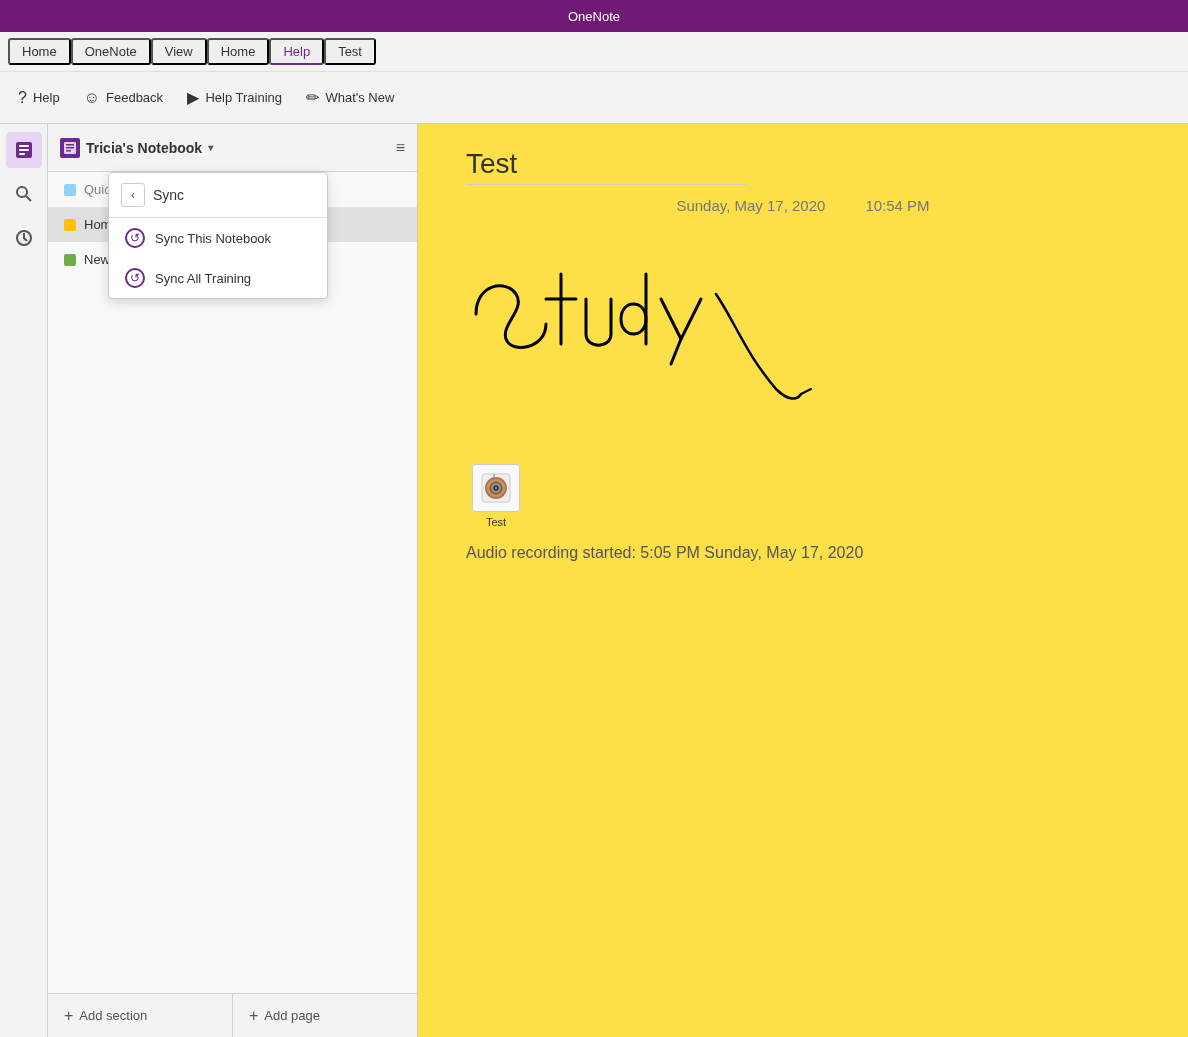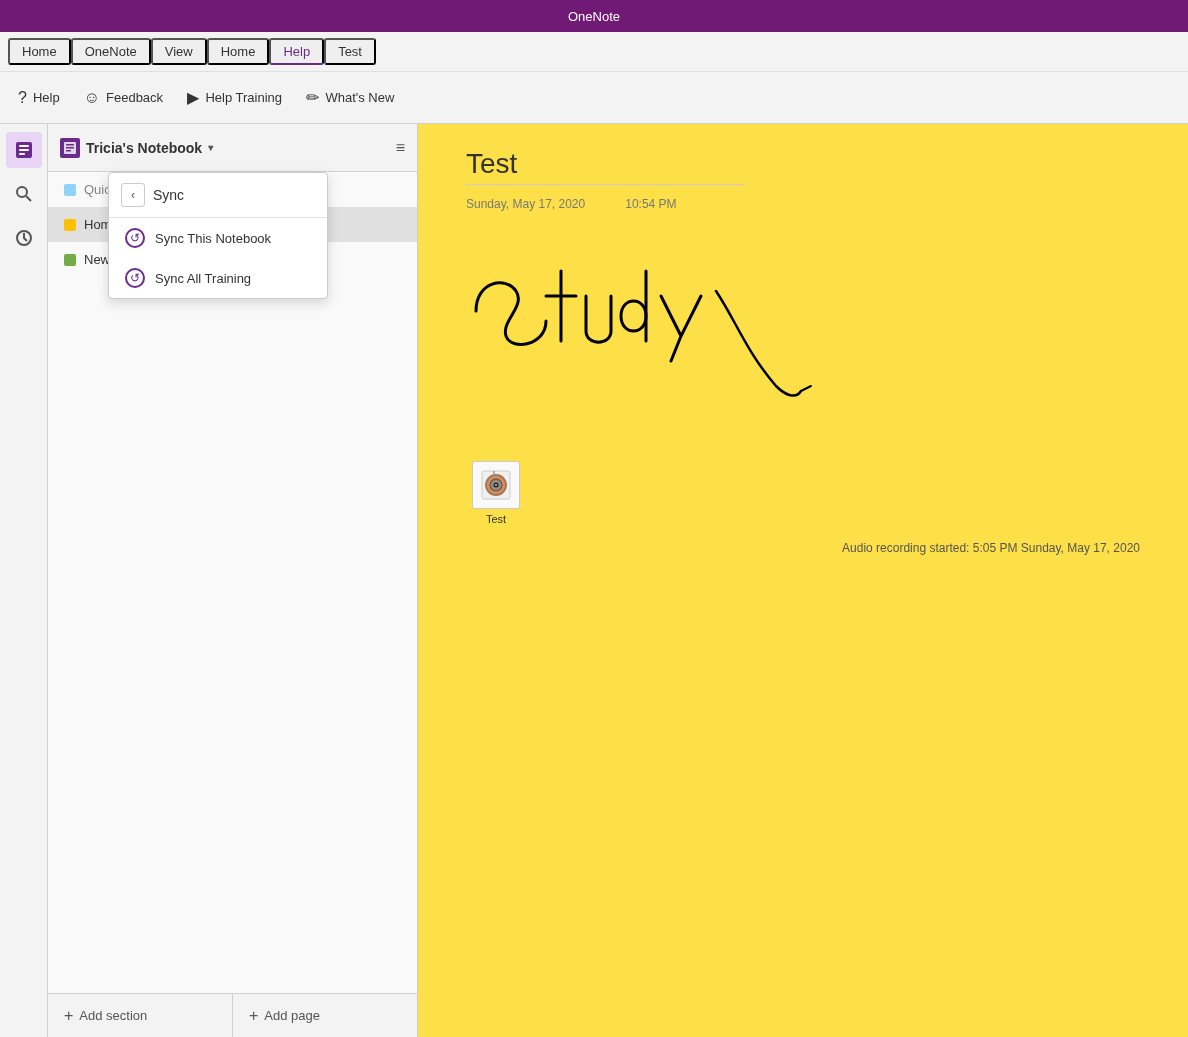--- a/index.html
+++ b/index.html
@@ -202,23 +202,24 @@
     }
     .page-title-underline {
       width: 280px;
       height: 1px;
       background: #ccc;
       margin-bottom: 12px;
     }
     .page-meta {
       display: flex;
       gap: 40px;
-      font-size: 12px;
+      font-size: 15px;
       color: #777;
       margin-bottom: 20px;
+      justify-content: center;
     }
 
     .handwriting-area {
       margin: 10px 0 30px 0;
       height: 200px;
       position: relative;
     }
 
     .audio-icon-container {
       display: flex;
@@ -237,24 +238,23 @@
       align-items: center;
       justify-content: center;
       background: #f9f9f9;
       margin-bottom: 4px;
     }
     .audio-label {
       font-size: 11px;
       color: #333;
     }
     .audio-recording-text {
-      font-size: 12px;
+      font-size: 16px;
       color: #555;
       margin-top: 8px;
-      text-align: right;
     }
 
     
     .sync-dropdown {
       position: absolute;
       top: 48px;
       left: 60px;
       width: 220px;
       background: white;
       border: 1px solid #ccc;

